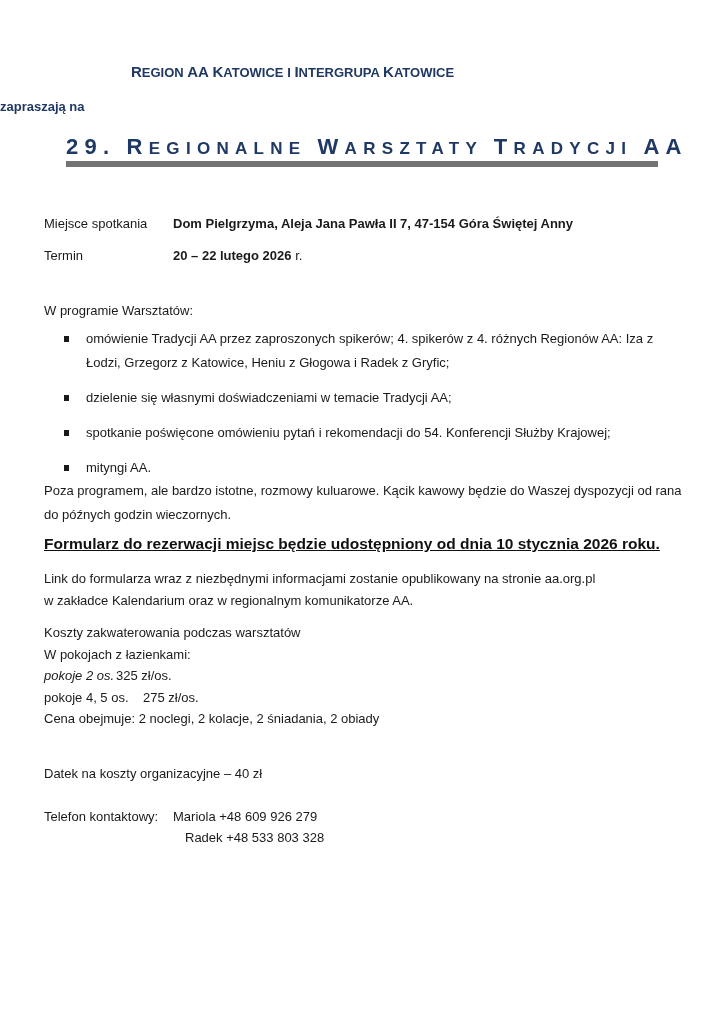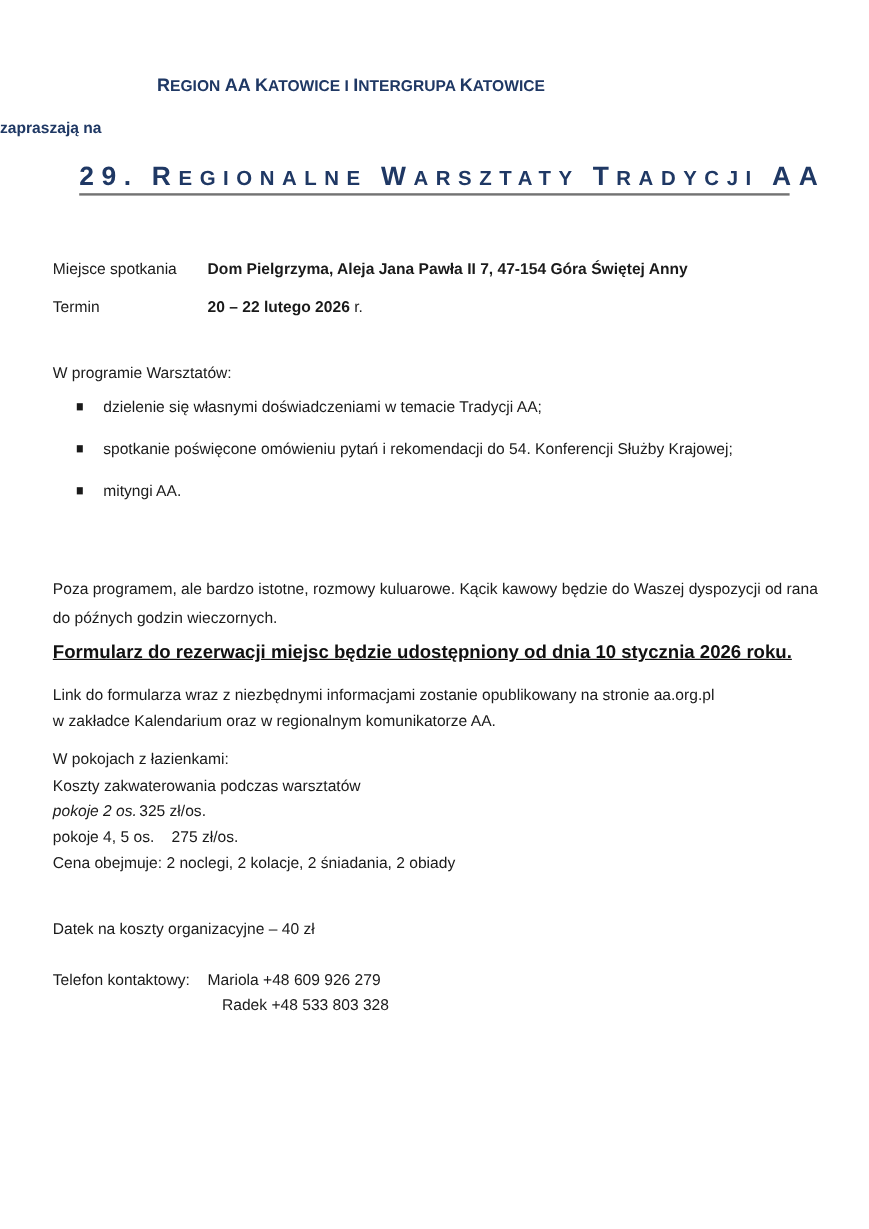--- a/index.html
+++ b/index.html
@@ -15,21 +15,21 @@
     }
     .hdr1 .cap { font-size: 15px; }
     .hdr2 {
       top: 99px; left: 0; width: 616px; text-align: left;
       font-weight: bold; font-size: 13px;
     }
     .title {
       top: 136px; left: 66px; width: 592px;
       font-weight: bold; font-size: 17px; letter-spacing: 6.3px;
       white-space: nowrap;
-      border-bottom: 2px solid #737373;
+      border-bottom: 6px solid #737373;
       padding-bottom: 1px; line-height: 22px;
     }
     .title .big { font-size: 22px; }
     .body-text { font-size: 13px; line-height: 24px; color: #1a1a1a; }
     .label { left: 44px; }
     .value { left: 173px; font-weight: bold; }
     ul.program { margin: 0; padding: 0; list-style: none; }
     ul.program li { position: relative; padding-left: 42px; margin-bottom: 11px; }
     ul.program li .bullet {
       position: absolute; left: 20px; top: 9px; width: 5px; height: 6px; background: #1a1a1a;
@@ -59,36 +59,37 @@
 </div>
 
 <div class="abs body-text label" style="top:212px;">Miejsce spotkania</div>
 <div class="abs body-text value" style="top:212px;">Dom Pielgrzyma, Aleja Jana Pawła II 7, 47-154 Góra Świętej Anny</div>
 <div class="abs body-text label" style="top:244px;">Termin</div>
 <div class="abs body-text" style="top:244px; left:173px;"><b>20 – 22 lutego 2026</b><span> r.</span></div>
 
 <div class="abs body-text" style="top:299px; left:44px;">W programie Warsztatów:</div>
 <div class="abs body-text" style="top:327px; left:44px; width:640px;">
   <ul class="program">
+    <li><span class="bullet"></span><span>omówienie Tradycji AA przez zaproszonych spikerów; 4. spikerów z 4. różnych Regionów AA: Iza z Łodzi, Grzegorz z Katowice, Heniu z Głogowa i Radek z Gryfic;</span></li>
     <li><span class="bullet"></span><span>dzielenie się własnymi doświadczeniami w temacie Tradycji AA;</span></li>
     <li><span class="bullet"></span><span>spotkanie poświęcone omówieniu pytań i rekomendacji do 54. Konferencji Służby Krajowej;</span></li>
     <li><span class="bullet"></span><span>mityngi AA.</span></li>
   </ul>
 </div>
 
 <div class="abs body-text" style="top:479px; left:44px; width:640px;">Poza programem, ale bardzo istotne, rozmowy kuluarowe. Kącik kawowy będzie do Waszej dyspozycji od rana do późnych godzin wieczornych.</div>
 
 <div class="abs notice">Formularz  do rezerwacji miejsc będzie udostępniony od dnia 10 stycznia 2026 roku.</div>
 
 <div class="abs body-text" style="top:567px; left:44px;">Link do formularza wraz z niezbędnymi informacjami zostanie opublikowany  na stronie aa.org.pl</div>
 <div class="abs body-text" style="top:589px; left:44px;">w zakładce Kalendarium oraz w regionalnym komunikatorze AA.</div>
 
 <div class="abs costs" style="top:622px; left:44px;">
+  <div>Koszty zakwaterowania podczas warsztatów</div>
   <div>W pokojach z łazienkami:</div>
-  <div>Koszty zakwaterowania podczas warsztatów</div>
   <div><span class="tab" style="width:72px;font-style:italic;">pokoje 2 os.</span><span>325 zł/os.</span></div>
   <div><span class="tab" style="width:99px;">pokoje 4, 5 os.</span><span>275 zł/os.</span></div>
   <div>Cena obejmuje: 2 noclegi, 2 kolacje, 2 śniadania, 2 obiady</div>
 </div>
 
 <div class="abs body-text" style="top:762px; left:44px;">Datek na koszty organizacyjne – 40 zł</div>
 
 <div class="abs body-text" style="top:805px; left:44px;">Telefon kontaktowy:</div>
 <div class="abs body-text" style="top:805px; left:173px;">Mariola +48 609 926 279</div>
 <div class="abs body-text" style="top:826px; left:173px;margin-left:12px;">Radek +48 533 803 328</div>

